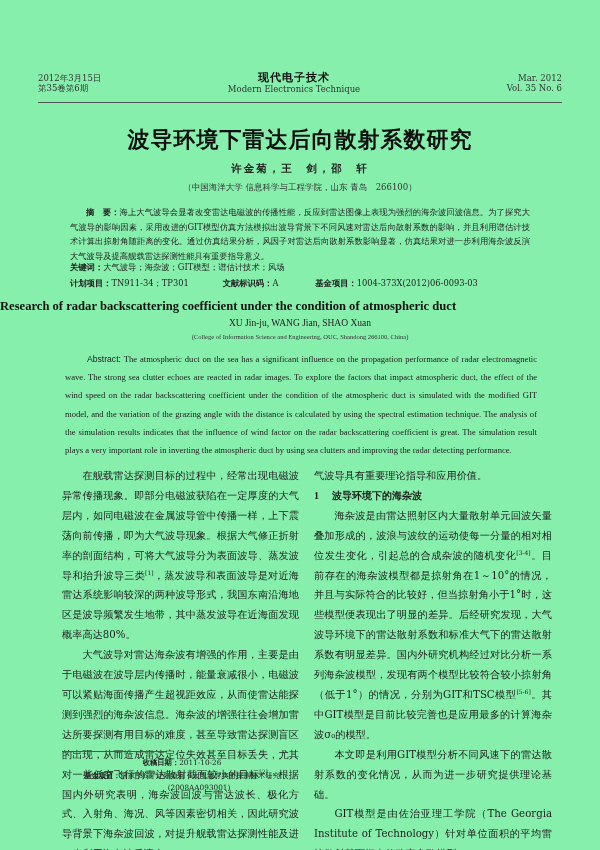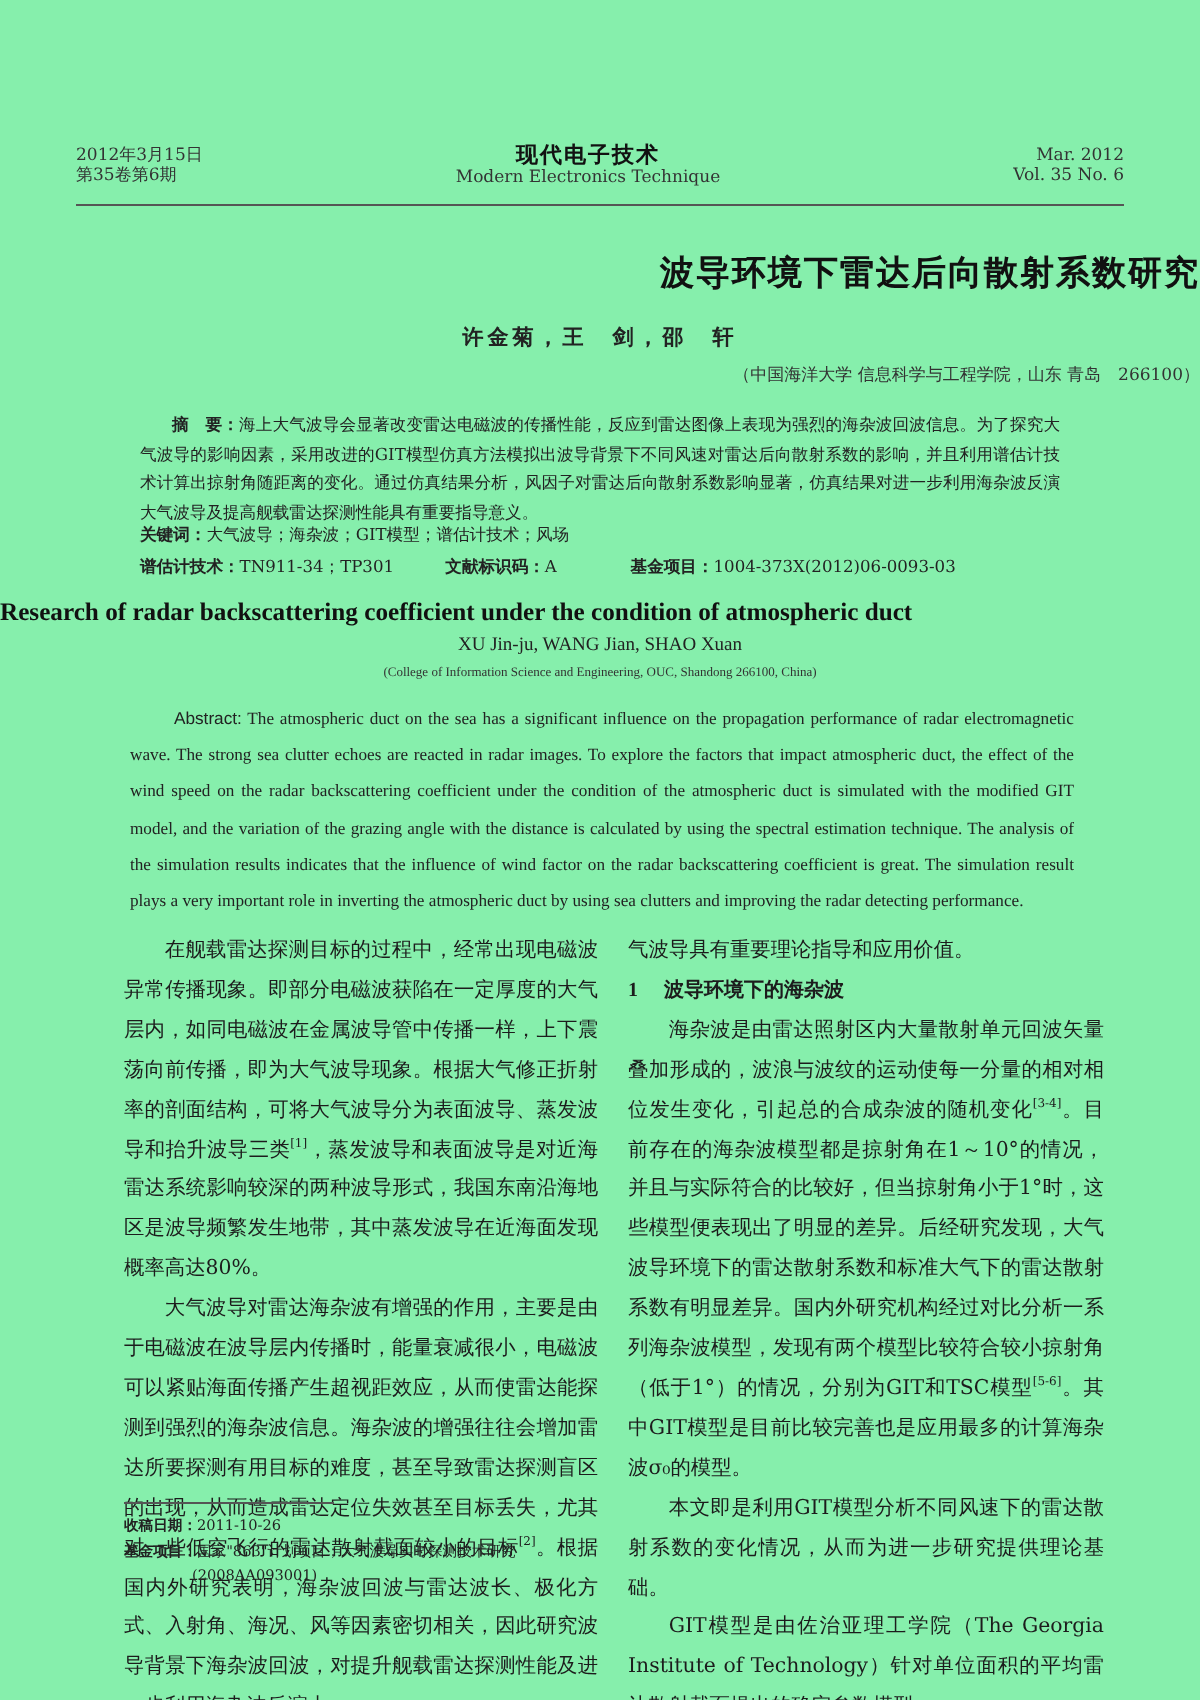--- a/index.html
+++ b/index.html
@@ -9,23 +9,23 @@
   
   .hdr { position:absolute; top:70px; left:38px; width:524px; height:32px; }
   .hdr-left { position:absolute; left:0; top:3px; font-size:8.5px; line-height:10px; color:#333; }
   .hdr-center { position:absolute; left:0; right:12px; top:1px; text-align:center; }
   .hdr-center .cn { font-family:"DejaVu Sans", sans-serif; font-weight:bold; font-size:11px; line-height:13px; letter-spacing:1px; color:#111; }
   .hdr-center .en { font-size:8.5px; line-height:10px; color:#333; }
   .hdr-right { position:absolute; right:0; top:3px; text-align:right; font-size:8.5px; line-height:10px; color:#333; }
   .hdr-rule { position:absolute; left:38px; top:102px; width:524px; height:1px; background:#555; }
 
   
-  .title-cn { position:absolute; top:125px; left:0; width:600px; text-align:right; font-family:"DejaVu Sans", sans-serif; font-weight:bold; font-size:17px; letter-spacing:1px; color:#111; }
+  .title-cn { position:absolute; top:125px; left:0; width:600px; text-align:center; font-family:"DejaVu Sans", sans-serif; font-weight:bold; font-size:22px; letter-spacing:1px; color:#111; }
   .authors-cn { position:absolute; top:162px; left:0; width:600px; text-align:center; font-size:10.5px; font-weight:bold; letter-spacing:2px; color:#222; }
-  .affil-cn { position:absolute; top:182px; left:0; width:600px; text-align:right; font-size:8.5px; color:#333; }
+  .affil-cn { position:absolute; top:182px; left:0; width:600px; text-align:center; font-size:8.5px; color:#333; }
 
   .abs-cn { position:absolute; top:205px; left:70px; width:460px; font-size:8.3px; line-height:14.5px; color:#222; text-align:justify; text-indent:16px; }
   .abs-cn .lbl { font-family:"DejaVu Sans", sans-serif; font-weight:bold; }
   .kw-cn { position:absolute; top:262px; left:70px; width:460px; font-size:8.3px; color:#222; }
   .kw-cn .lbl { font-family:"DejaVu Sans", sans-serif; font-weight:bold;margin-top:12px; }
   .cls-row { position:absolute; top:278px; left:70px; width:460px; font-size:8.3px; color:#222; }
   .cls-row span.item { display:inline-block; }
   .cls-row .lbl { font-family:"DejaVu Sans", sans-serif; font-weight:bold; }
 
   .title-en { position:absolute; top:299px; left:0; width:600px; text-align:left; font-family:"Liberation Serif", serif; font-weight:bold; font-size:12.6px; color:#111; }
@@ -41,21 +41,21 @@
   .col { position:absolute; top:466px; font-size:10.2px; line-height:19.9px; color:#1c1c1c; text-align:justify; }
   .col-left { left:62px; width:237px; }
   .col-right { left:314px; width:238px; }
   .col p { margin:0; text-indent:2em; }
   .sec-h { font-family:"DejaVu Sans", sans-serif; font-weight:bold; font-size:10px; margin:7px 0 6px 0; text-indent:0 !important; }
   .sec-h .num { display:inline-block; width:18px; font-family:"Liberation Serif", serif; }
   .subsec { text-indent:0 !important; }
   sup { font-size:6px; line-height:0; }
 
   .foot-rule { position:absolute; left:62px; top:751px; width:105px; height:1px; background:#555; }
-  .foot { position:absolute; left:62px; top:757px; width:240px; font-size:7.3px; line-height:12.5px; color:#222; }
+  .foot { position:absolute; left:62px; top:757px; width:240px; font-size:7.3px; line-height:12.5px; color:#222;text-align:center; }
   .foot .lbl { font-family:"DejaVu Sans", sans-serif; font-weight:bold; }
   .foot .indent { padding-left:34px; }
 </style>
 </head>
 <body>
 
 <div class="page">
 
   <div class="hdr">
     <div class="hdr-left">
@@ -77,21 +77,21 @@
   <div class="authors-cn">许金菊，王　剑，邵　轩</div>
   <div class="affil-cn">（中国海洋大学 信息科学与工程学院，山东 青岛　266100）</div>
 
   <div class="abs-cn">
     <span class="lbl">摘　要：</span><span>海上大气波导会显著改变雷达电磁波的传播性能，反应到雷达图像上表现为强烈的海杂波回波信息。为了探究大气波导的影响因素，采用改进的GIT模型仿真方法模拟出波导背景下不同风速对雷达后向散射系数的影响，并且利用谱估计技术计算出掠射角随距离的变化。通过仿真结果分析，风因子对雷达后向散射系数影响显著，仿真结果对进一步利用海杂波反演大气波导及提高舰载雷达探测性能具有重要指导意义。</span>
   </div>
   <div class="kw-cn">
     <span class="lbl">关键词：</span><span>大气波导；海杂波；GIT模型；谱估计技术；风场</span>
   </div>
   <div class="cls-row">
-    <span class="item" style="width:150px;"><span class="lbl">谱估计技术：</span><span>TN911-34；TP301</span></span>
+    <span class="item" style="width:150px;"><span class="lbl">计划项目：</span><span>TN911-34；TP301</span></span>
     <span class="item" style="width:90px;"><span class="lbl">文献标识码：</span><span>A</span></span>
     <span class="item"><span class="lbl">基金项目：</span><span>1004-373X(2012)06-0093-03</span></span>
   </div>
 
   <div class="title-en">Research of radar backscattering coefficient under the condition of atmospheric duct</div>
   <div class="authors-en">XU Jin-ju, WANG Jian, SHAO Xuan</div>
   <div class="affil-en">(College of Information Science and Engineering, OUC, Shandong 266100, China)</div>
 
   <div class="abs-en">
     <span class="lbl">Abstract:</span> <span>The atmospheric duct on the sea has a significant influence on the propagation performance of radar electromagnetic wave. The strong sea clutter echoes are reacted in radar images. To explore the factors that impact atmospheric duct, the effect of the wind speed on the radar backscattering coefficient under the condition of the atmospheric duct is simulated with the modified GIT model, and the variation of the grazing angle with the distance is calculated by using the spectral estimation technique. The analysis of the simulation results indicates that the influence of wind factor on the radar backscattering coefficient is great. The simulation result plays a very important role in inverting the atmospheric duct by using sea clutters and improving the radar detecting performance.</span>

